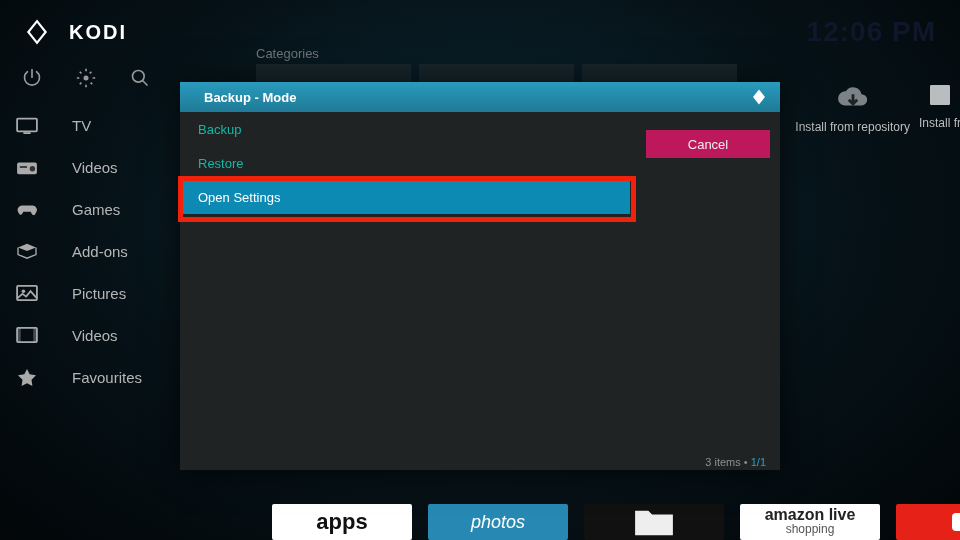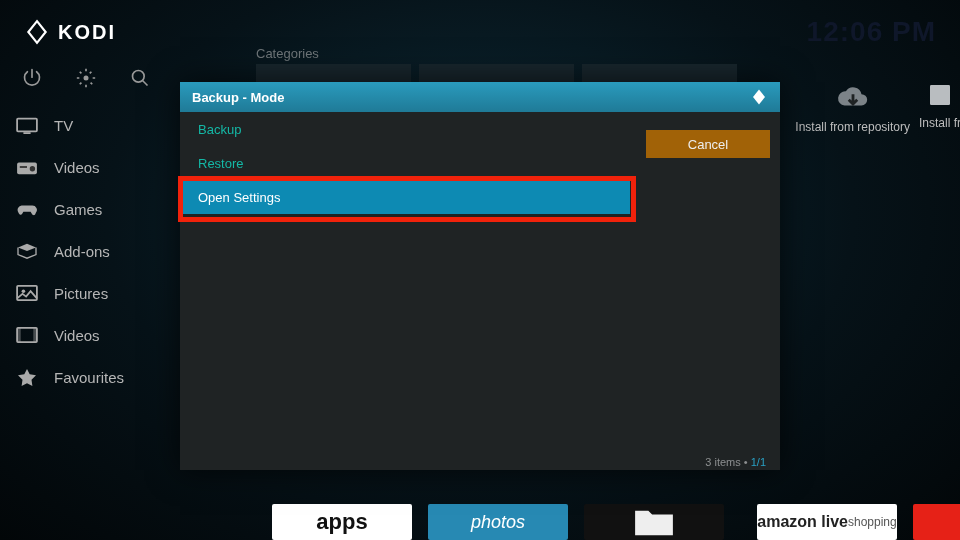--- a/index.html
+++ b/index.html
@@ -1,30 +1,30 @@
 <!DOCTYPE html>
 <html><head>
 <meta charset="utf-8">
 <style>
 * { margin: 0; padding: 0; box-sizing: border-box; font-family: Arial, Helvetica, sans-serif; }
 body { width: 960px; height: 540px; background: radial-gradient(ellipse at 50% 40%, #0d2b38 0%, #061218 55%, #020608 100%); color: #ccc; overflow: hidden; position: relative; }
 
 
 .topbar { position: absolute; top: 0; left: 0; right: 0; height: 64px; display: flex; align-items: center; padding: 0 24px; }
-.logo-wrap { display: flex; align-items: center; gap: 8px; }
+.logo-wrap { display: flex; align-items: center; gap: 19px; }
 .logo-svg { width: 26px; height: 26px; stroke: #fff; fill: none; stroke-width: 2; }
 .logo-text { color: #fff; font-weight: 700; letter-spacing: 2px; font-size: 20px; }
 .clock { margin-left: auto; color: #0f172a; font-size: 28px; font-weight: 700; letter-spacing: 1px; }
 
 
 .sidebar { position: absolute; left: 0; top: 60px; width: 190px; }
 .sidebar-tools { display: flex; gap: 34px; padding: 8px 22px 16px 22px; align-items: center; }
 .tool-icon { width: 20px; height: 20px; fill: #999; }
 .menu { display: flex; flex-direction: column; }
-.menu-item { display: flex; align-items: center; gap: 16px; padding: 12px 0 12px 16px; cursor: pointer; }
+.menu-item { display: flex; align-items: center; gap: 34px; padding: 12px 0 12px 16px; cursor: pointer; }
 .menu-icon { width: 22px; height: 18px; fill: #bbb; }
 .menu-label { color: #b6b6b6; font-size: 15px; }
 
 
 .cat-label { position: absolute; left: 256px; top: 46px; color: #6e7578; font-size: 13px; }
 
 
 .bg-tiles-top { position: absolute; left: 256px; top: 64px; display: flex; gap: 8px; }
 .bg-tile-top { width: 155px; height: 18px; background: #18262d; }
 
@@ -35,38 +35,38 @@
 .repo-tile2 { position: absolute; right: -10px; top: 80px; display: flex; flex-direction: column; align-items: center; gap: 6px; color: #bdbdbd; width: 60px; overflow: hidden; }
 .repo-tile2 span { font-size: 12px; }
 
 
 .bottom-tiles { position: absolute; left: 272px; bottom: 0; display: flex; gap: 16px; }
 .btile { width: 140px; height: 36px; display: flex; align-items: center; justify-content: center; font-weight: 700; font-size: 22px; border-radius: 2px; }
 .btile.apps { background: #fff; color: #111; }
 .btile.photos { background: #2789b3; color: #fff; font-weight: 400; font-size: 18px; font-style: italic; }
 .btile.folder { background: #111; }
 .btile.folder svg { width: 48px; height: 34px; fill: #eee; }
-.btile.amz { background: #fff; color: #222; flex-direction: row; font-size: 14px; line-height: 14px; margin-left: 17px; }
+.btile.amz { background: #fff; color: #222; flex-direction: column; font-size: 14px; line-height: 14px; }
 .btile.amz .l1 { font-size: 16px; }
 .btile.amz .l2 { font-weight: 400; font-size: 12px; color: #555; }
 .btile.yt { background: #e62117; display:flex; align-items:center; justify-content:center; }
 .btile.yt .play { width: 28px; height: 18px; background:#fff; border-radius:4px; }
 
 
 .dialog { position: absolute; left: 180px; top: 82px; width: 600px; height: 388px; background: #1f2324; box-shadow: 0 0 30px rgba(0,0,0,.7); }
 .dlg-header { height: 30px; background: linear-gradient(#2a9bbd, #1f7a97); display: flex; align-items: center; padding: 0 12px; }
-.dlg-title { color: #fff; font-size: 13px; font-weight: 600; }
+.dlg-title { color: #fff; font-size: 13px; font-weight: 600; margin-left: 12px; }
 .dlg-kodi-ic { margin-left: auto; width: 18px; height: 18px; fill: #fff; }
 .dlg-body { position: relative; height: 340px; }
 .dlg-list { position: absolute; left: 0; top: 0; width: 450px; }
 .dlg-item { height: 34px; display: flex; align-items: center; padding-left: 18px; color: #14b8a6; font-size: 13px; cursor: pointer; }
 .dlg-item.selected { background: #0d8ab3; color: #fff; }
 .highlight-box { position: absolute; border: 5px solid #f1220b; pointer-events: none; }
 .dlg-right { position: absolute; right: 10px; top: 18px; width: 124px; }
-.cancel-btn { height: 28px; background: #a16207; color: #eee; display: flex; align-items: center; justify-content: center; font-size: 13px; cursor: pointer; }
+.cancel-btn { height: 28px; background: #be185d; color: #eee; display: flex; align-items: center; justify-content: center; font-size: 13px; cursor: pointer; }
 .dlg-footer { position: absolute; right: 14px; bottom: 2px; color: #8c8f90; font-size: 11px; }
 .dlg-footer .page { color: #29a0c4; }
 </style>
 </head>
 <body>
 
 <div class="topbar">
   <div class="logo-wrap">
     <svg class="logo-svg" viewBox="0 0 24 24">
         <path d="M12 2 L20 12 L12 22 L4 12 Z"></path>

